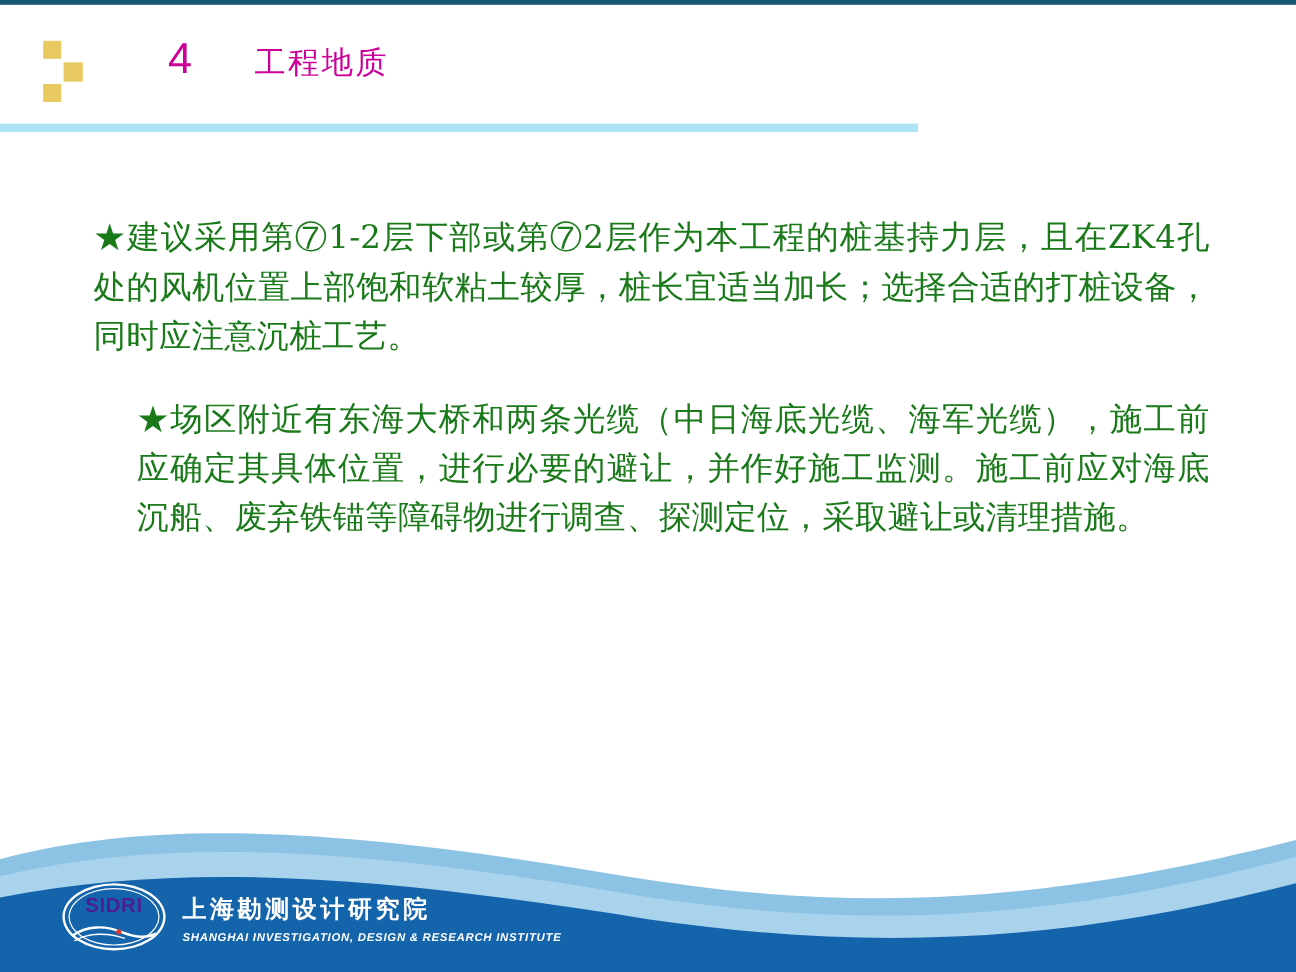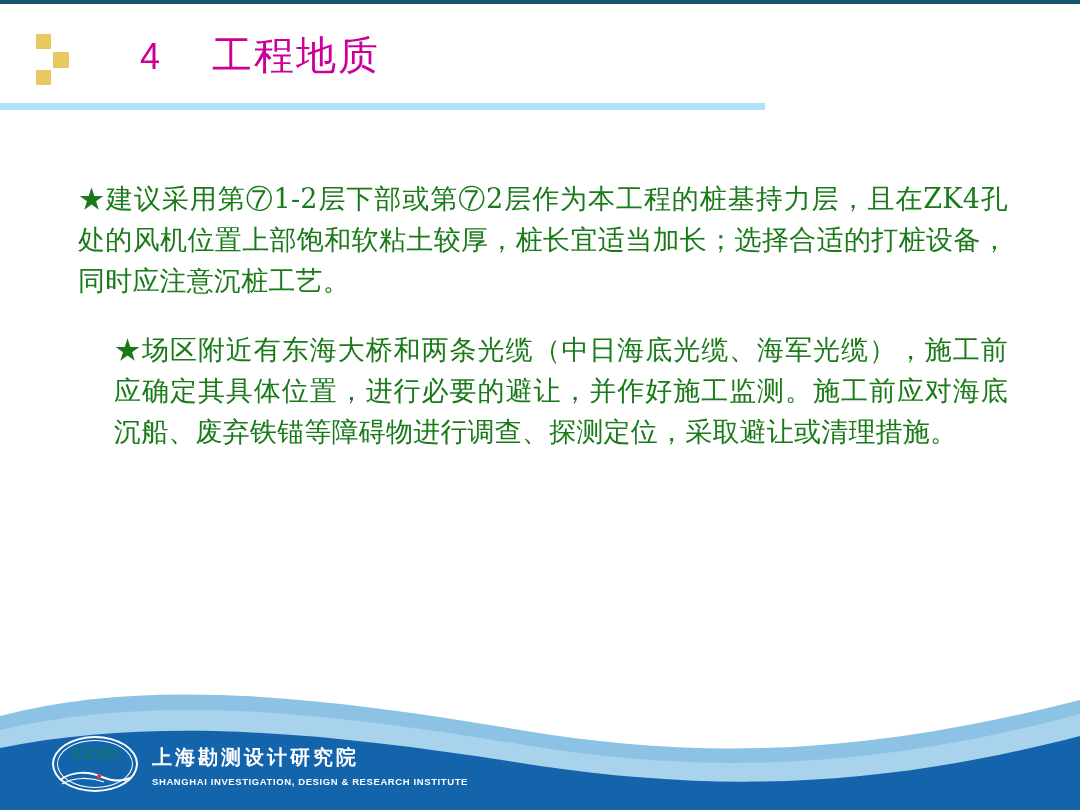--- a/index.html
+++ b/index.html
@@ -59,21 +59,21 @@
   }
   .title-num {
     color: #cc0099;
     font-size: 36px;
     font-weight: 400;
     font-family: "Liberation Sans", sans-serif;
     letter-spacing: 0;
   }
   .title-text {
     color: #cc0099;
-    font-size: 40px;
+    font-size: 26px;
     font-weight: 400;
     margin-left: 52px;
     font-family: "DejaVu Sans", sans-serif;
     letter-spacing: 2px;
   }
   .title-underline {
     position: absolute;
     left: 0;
     top: 99px;
     width: 765px;
@@ -134,21 +134,21 @@
     left: 5px; top: 4px; right: 5px; bottom: 4px;
     border: 1px solid #ffffff;
     border-radius: 50%;
     overflow: hidden;
   }
   .logo-badge .sidri-text {
     position: absolute;
     left: 0; right: 0;
     top: 9px;
     text-align: center;
-    color: #0f766e;
+    color: #4c1d95;
     font-size: 17px;
     font-weight: bold;
     font-family: "Liberation Sans", sans-serif;
     letter-spacing: 0.5px;
   }
   .logo-badge .swoosh {
     position: absolute;
     left: 6px;
     bottom: 5px;
     width: 74px;
@@ -168,20 +168,21 @@
   }
   .logo-en {
     color: #ffffff;
     font-size: 9.5px;
     font-family: "Liberation Sans", sans-serif;
     font-weight: bold;
     letter-spacing: 0.6px;
     line-height: 14px;
     white-space: nowrap;
     margin-top: 1px;
+    font-style: italic;
   }
 </style>
 </head>
 <body>
 
 <div id="slide">
 
   <div class="top-rule"></div>
 
   <div class="header">

